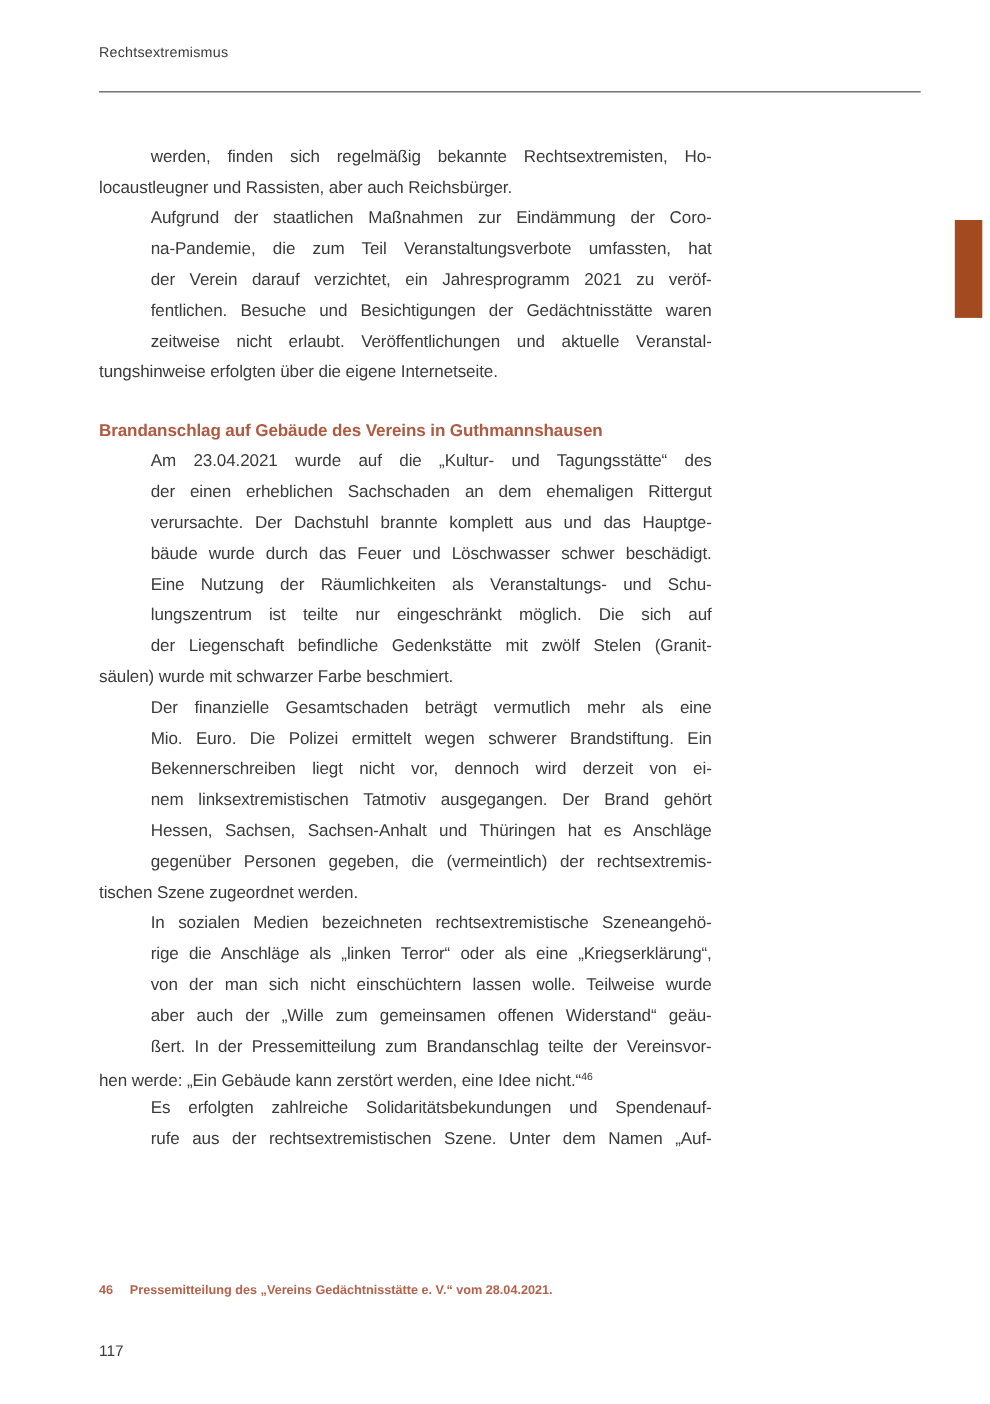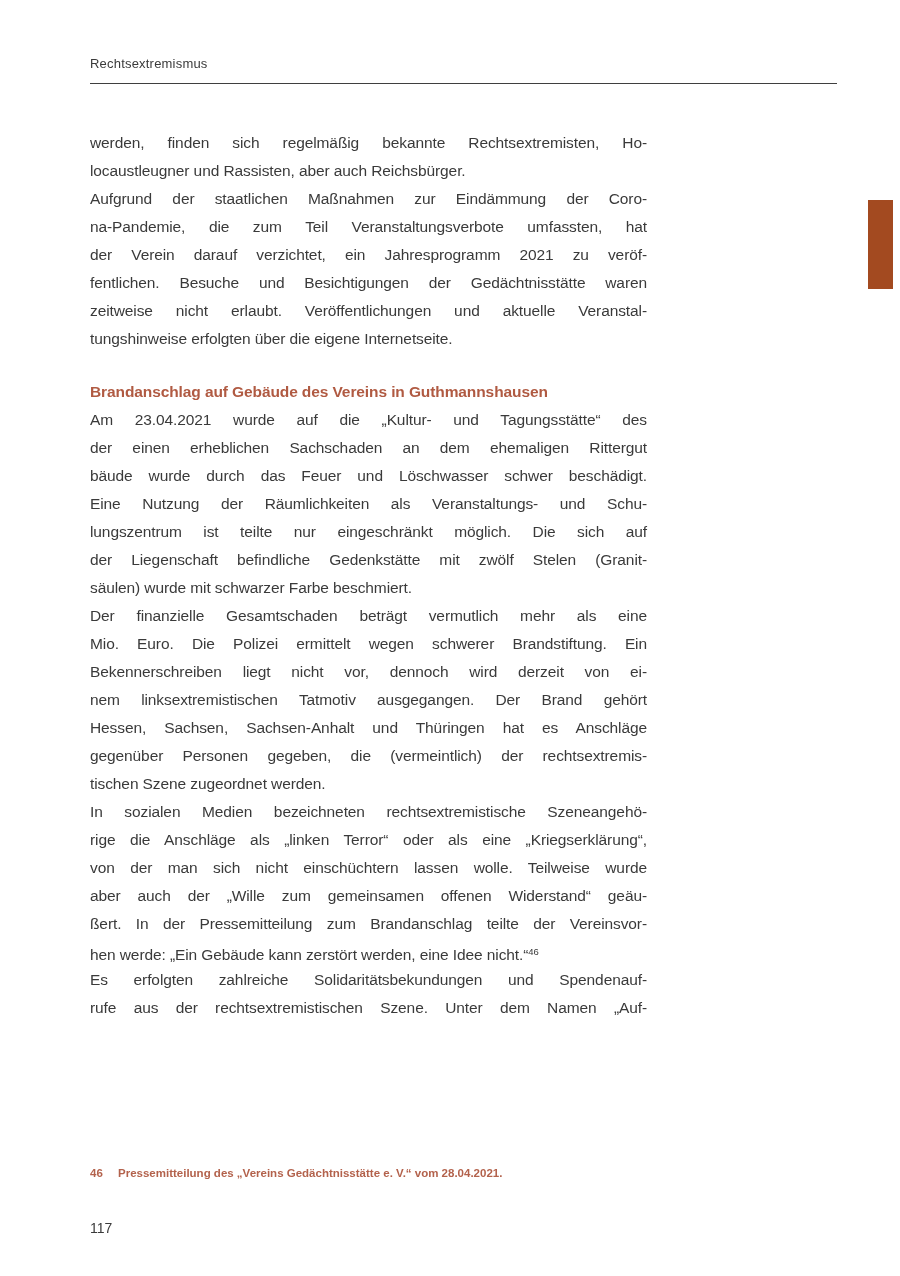--- a/index.html
+++ b/index.html
@@ -9,21 +9,21 @@
     height: 1276px;
     position: relative;
     font-family: "Liberation Sans", sans-serif;
     color: var(--text, #3a3a3a);
     overflow: hidden;
   }
 
   .running-header {
     position: absolute;
     left: 90px;
-    top: 56px;
+    top: 40px;
     width: 747px;
     font-size: 13px;
     letter-spacing: 0.2px;
     color: var(--text, #3a3a3a);
   }
   .header-rule {
     position: absolute;
     left: 90px;
     top: 83px;
     width: 747px;
@@ -51,20 +51,21 @@
   }
   .body-line {
     height: 28px;
     line-height: 28px;
     white-space: nowrap;
   }
   .body-line.just {
     white-space: normal;
     text-align: justify;
     text-align-last: justify;
+    margin-left: 47px;
   }
   .body-line sup {
     font-size: 9.5px;
     vertical-align: 5px;
     letter-spacing: 0;
   }
   .spacer-block { height: 25px; }
   .section-heading {
     height: 28px;
     line-height: 28px;
@@ -113,20 +114,21 @@
     <div class="body-line just">Aufgrund der staatlichen Maßnahmen zur Eindämmung der Coro-</div>
     <div class="body-line just">na-Pandemie, die zum Teil Veranstaltungsverbote umfassten, hat</div>
     <div class="body-line just">der Verein darauf verzichtet, ein Jahresprogramm 2021 zu veröf-</div>
     <div class="body-line just">fentlichen. Besuche und Besichtigungen der Gedächtnisstätte waren</div>
     <div class="body-line just">zeitweise nicht erlaubt. Veröffentlichungen und aktuelle Veranstal-</div>
     <div class="body-line">tungshinweise erfolgten über die eigene Internetseite.</div>
     <div class="spacer-block"></div>
     <div class="section-heading">Brandanschlag auf Gebäude des Vereins in Guthmannshausen</div>
     <div class="body-line just">Am 23.04.2021 wurde auf die „Kultur- und Tagungsstätte“ des</div>
     <div class="body-line just">der einen erheblichen Sachschaden an dem ehemaligen Rittergut</div>
+    <div class="body-line just">verursachte. Der Dachstuhl brannte komplett aus und das Hauptge-</div>
     <div class="body-line just">bäude wurde durch das Feuer und Löschwasser schwer beschädigt.</div>
     <div class="body-line just">Eine Nutzung der Räumlichkeiten als Veranstaltungs- und Schu-</div>
     <div class="body-line just">lungszentrum ist teilte nur eingeschränkt möglich. Die sich auf</div>
     <div class="body-line just">der Liegenschaft befindliche Gedenkstätte mit zwölf Stelen (Granit-</div>
     <div class="body-line">säulen) wurde mit schwarzer Farbe beschmiert.</div>
     <div class="body-line just">Der finanzielle Gesamtschaden beträgt vermutlich mehr als eine</div>
     <div class="body-line just">Mio. Euro. Die Polizei ermittelt wegen schwerer Brandstiftung. Ein</div>
     <div class="body-line just">Bekennerschreiben liegt nicht vor, dennoch wird derzeit von ei-</div>
     <div class="body-line just">nem linksextremistischen Tatmotiv ausgegangen. Der Brand gehört</div>
     <div class="body-line just">Hessen, Sachsen, Sachsen-Anhalt und Thüringen hat es Anschläge</div>

